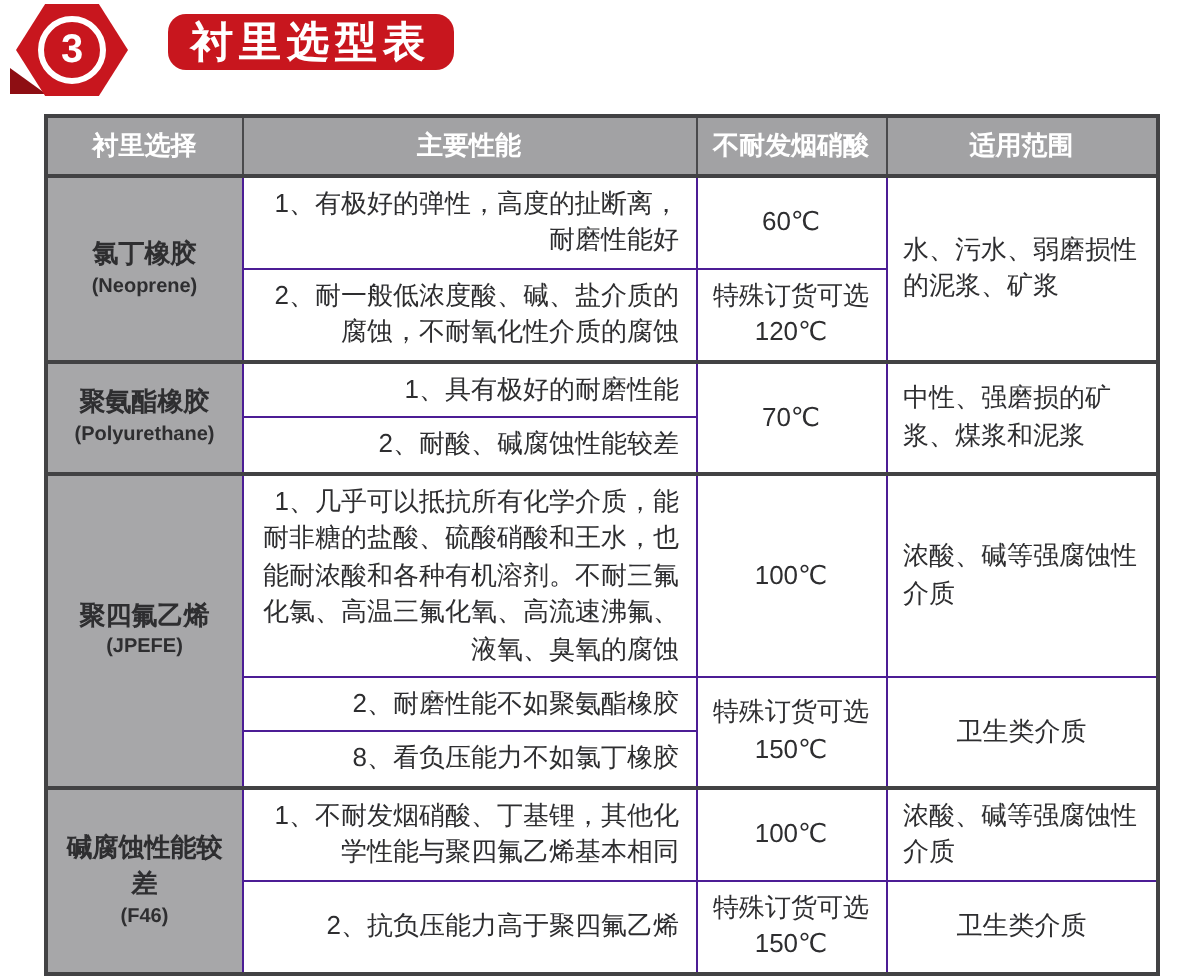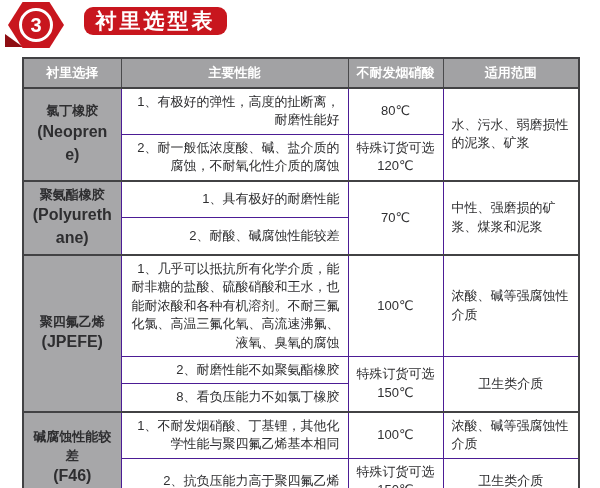--- a/index.html
+++ b/index.html
@@ -45,21 +45,21 @@
   table.sel td {
     border:1px solid #4c1d95; font-size:13px; color:#2E2E30;
     padding:4px 8px; line-height:1.42; vertical-align:middle;
     word-break:break-all;
   }
   tr.group-start td { border-top:2px solid #424244; }
   td.lining {
     background:#A7A7A9; color:#ffffff; font-weight:bold;
     text-align:center; padding:4px 2px; word-break:keep-all;
   }
-  td.lining .en { font-size:16px; }
+  td.lining .en { font-size:10px; }
   td.perf  { text-align:right; }
   td.temp  { text-align:center; }
   td.scope { text-align:center; padding:4px 7px; }
   td.scope .wrap { display:inline-block; text-align:left;font-family:Liberation Serif, serif; }
 </style>
 </head>
 <body>
 
 <div class="hdr">
   <div class="hex-shadow"></div>
@@ -86,21 +86,21 @@
         <th>适用范围</th>
       </tr>
     </thead>
   <tbody>
       <tr class="group-start">
         <td class="lining" rowspan="2">
           <div>氯丁橡胶</div>
           <div class="en">(Neoprene)</div>
         </td>
         <td class="perf">1、有极好的弹性，高度的扯断离，耐磨性能好</td>
-        <td class="temp">80℃</td>
+        <td class="temp">60℃</td>
         <td class="scope" rowspan="2"><span class="wrap">水、污水、弱磨损性的泥浆、矿浆</span></td>
       </tr>
       <tr>
         <td class="perf">2、耐一般低浓度酸、碱、盐介质的腐蚀，不耐氧化性介质的腐蚀</td>
         <td class="temp">
           <div>特殊订货可选</div>
           <div>120℃</div>
         </td>
       </tr>
       <tr class="group-start">

